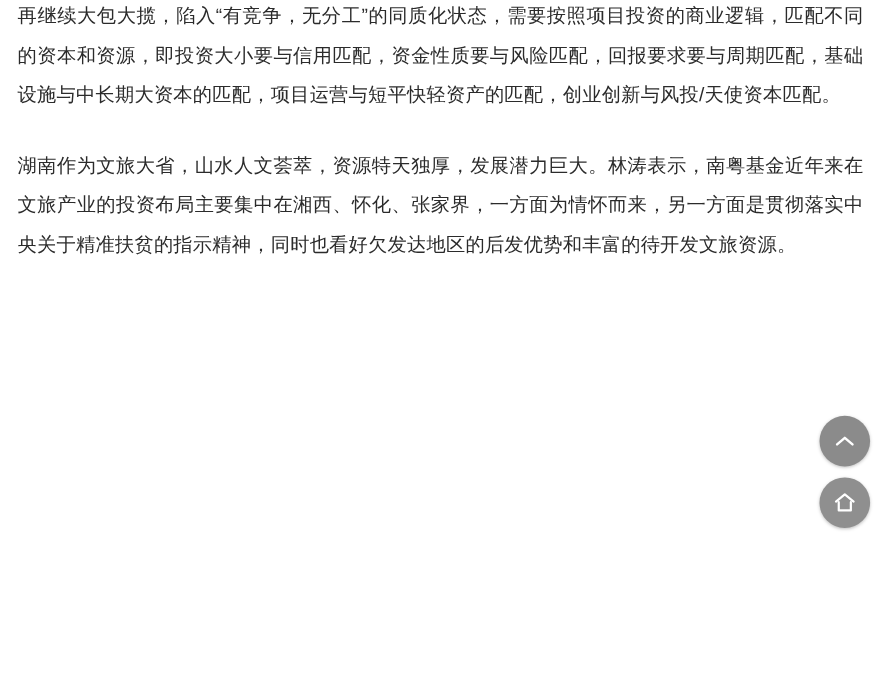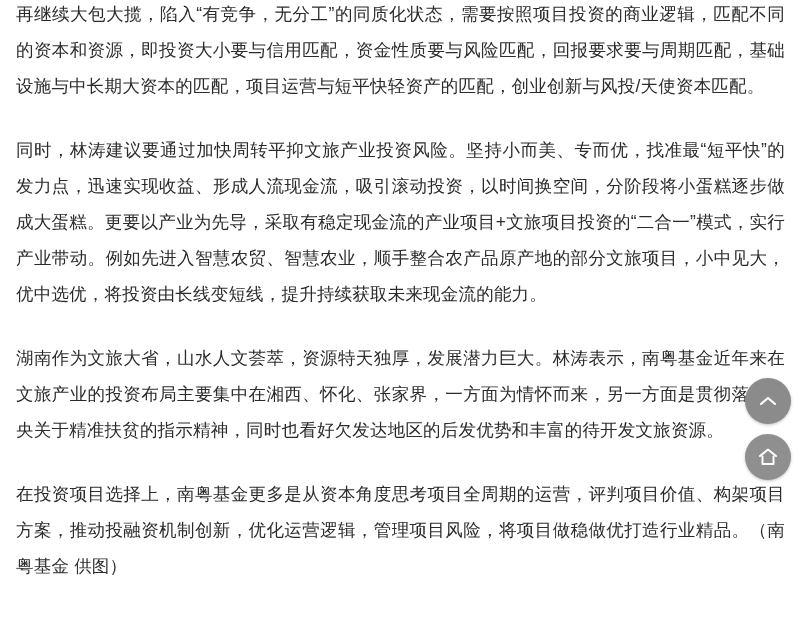--- a/index.html
+++ b/index.html
@@ -59,23 +59,21 @@
   }
   .side-btn svg {
     display: block;
   }
 </style>
 </head>
 <body>
 
 <div id="article">
   <p>再继续大包大揽，陷入“有竞争，无分工”的同质化状态，需要按照项目投资的商业逻辑，匹配不同的资本和资源，即投资大小要与信用匹配，资金性质要与风险匹配，回报要求要与周期匹配，基础设施与中长期大资本的匹配，项目运营与短平快轻资产的匹配，创业创新与风投/天使资本匹配。</p>
-  <p>同时，林涛建议要通过加快周转平抑文旅产业投资风险。坚持小而美、专而优，找准最“短平快”的发力点，迅速实现收益、形成人流现金流，吸引滚动投资，以时间换空间，分阶段将小蛋糕逐步做成大蛋糕。更要以产业为先导，采取有稳定现金流的产业项目+文旅项目投资的“二合一”模式，实行产业带动。例如先进入智慧农贸、智慧农业，顺手整合农产品原产地的部分文旅项目，小中见大，优中选优，将投资由长线变短线，提升持续获取未来现金流的能力。</p>
   <p>湖南作为文旅大省，山水人文荟萃，资源特天独厚，发展潜力巨大。林涛表示，南粤基金近年来在文旅产业的投资布局主要集中在湘西、怀化、张家界，一方面为情怀而来，另一方面是贯彻落实中央关于精准扶贫的指示精神，同时也看好欠发达地区的后发优势和丰富的待开发文旅资源。</p>
-  <p>在投资项目选择上，南粤基金更多是从资本角度思考项目全周期的运营，评判项目价值、构架项目方案，推动投融资机制创新，优化运营逻辑，管理项目风险，将项目做稳做优打造行业精品。（南粤基金 供图）</p>
 </div>
 
 <div class="side-buttons">
   <div class="side-btn">
     <span>
       <svg width="20" height="14" viewBox="0 0 20 14" aria-hidden="true">
         <polyline points="3,10 10,4 17,10" fill="none" stroke="#ffffff" stroke-width="2.2" stroke-linecap="round" stroke-linejoin="round"></polyline>
       </svg>
     </span>
   </div>

